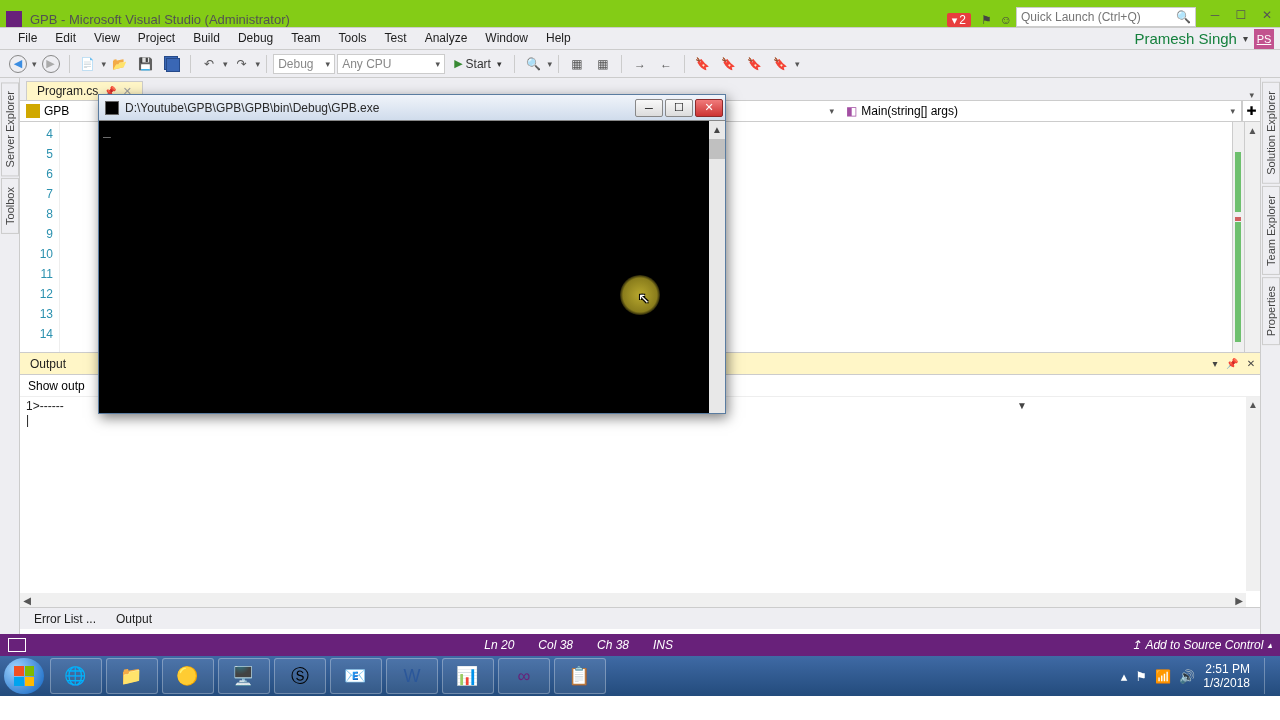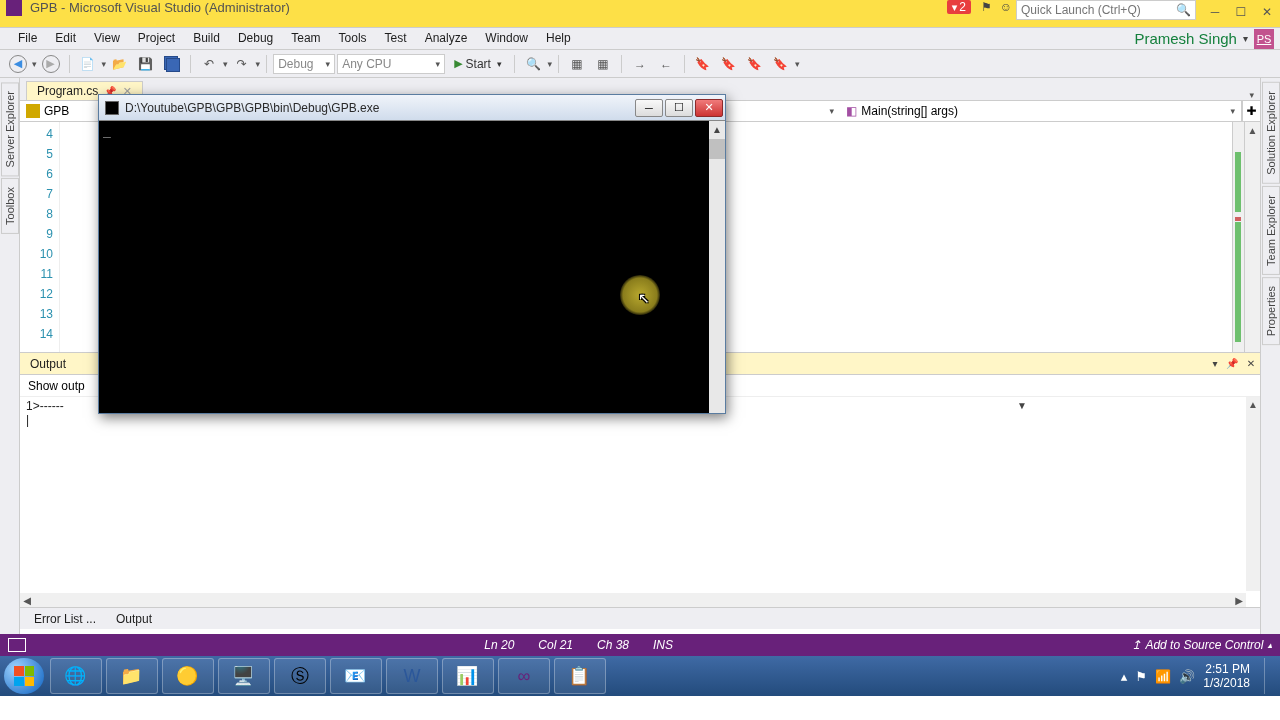--- a/index.html
+++ b/index.html
@@ -1,19 +1,19 @@
 <!DOCTYPE html>
 <html><head>
 <meta charset="utf-8">
 <style>
 * { margin: 0; padding: 0; box-sizing: border-box; font-family: "Segoe UI", Tahoma, sans-serif; font-size: 12px; }
 body { width: 1280px; height: 720px; background: #fff; overflow: hidden; position: relative; }
 
 
-.titlebar { height: 28px; background: #fde047; display: flex; align-items: flex-start; padding-left: 6px; border-bottom: 1px solid #ccc; }
+.titlebar { height: 28px; background: #84cc16; display: flex; align-items: flex-end; padding-left: 6px; border-bottom: 1px solid #ccc; }
 .titlebar .vs-icon { width: 16px; height: 16px; background: #68217a; margin-right: 8px; }
 .titlebar .title { flex: 1; color: #525252; font-size: 13px; }
 .titlebar .notif-badge { background: #e83e3e; color: #fff; padding: 0 5px; border-radius: 2px; margin-right: 6px; display:flex; align-items:center; gap:2px; font-size:11px;}
 .titlebar .flag { padding: 0 4px; color: #444; }
 .titlebar .quick-launch { width: 180px; height: 20px; border: 1px solid #ccc; background: #fff; margin-right: 6px; display: flex; align-items: center; padding: 0 4px; }
 .titlebar .quick-launch input { border: none; outline: none; flex: 1; font-size: 12px; color: #717171; }
 .titlebar .quick-launch .search-glyph { color: #717171; }
 .titlebar .win-btn { width: 26px; height: 24px; display: flex; align-items: center; justify-content: center; color: #555; cursor: pointer; }
 
 
@@ -303,21 +303,21 @@
     <div class="vtab">Solution Explorer</div>
     <div class="vtab">Team Explorer</div>
     <div class="vtab">Properties</div>
   </div>
 </div>
 
 <div class="statusbar">
   <div class="sb-left"></div>
   <div class="spacer"></div>
   <div class="sb-item">Ln 20</div>
-  <div class="sb-item">Col 21</div>
+  <div class="sb-item">Col 38</div>
   <div class="sb-item">Ch 38</div>
   <div class="sb-item">INS</div>
   <div class="spacer"></div>
   <div class="add-src">
     <span>↥</span>
     <span>Add to Source Control</span>
     <span style="font-size:9px">▴</span>
   </div>
 </div>
 

